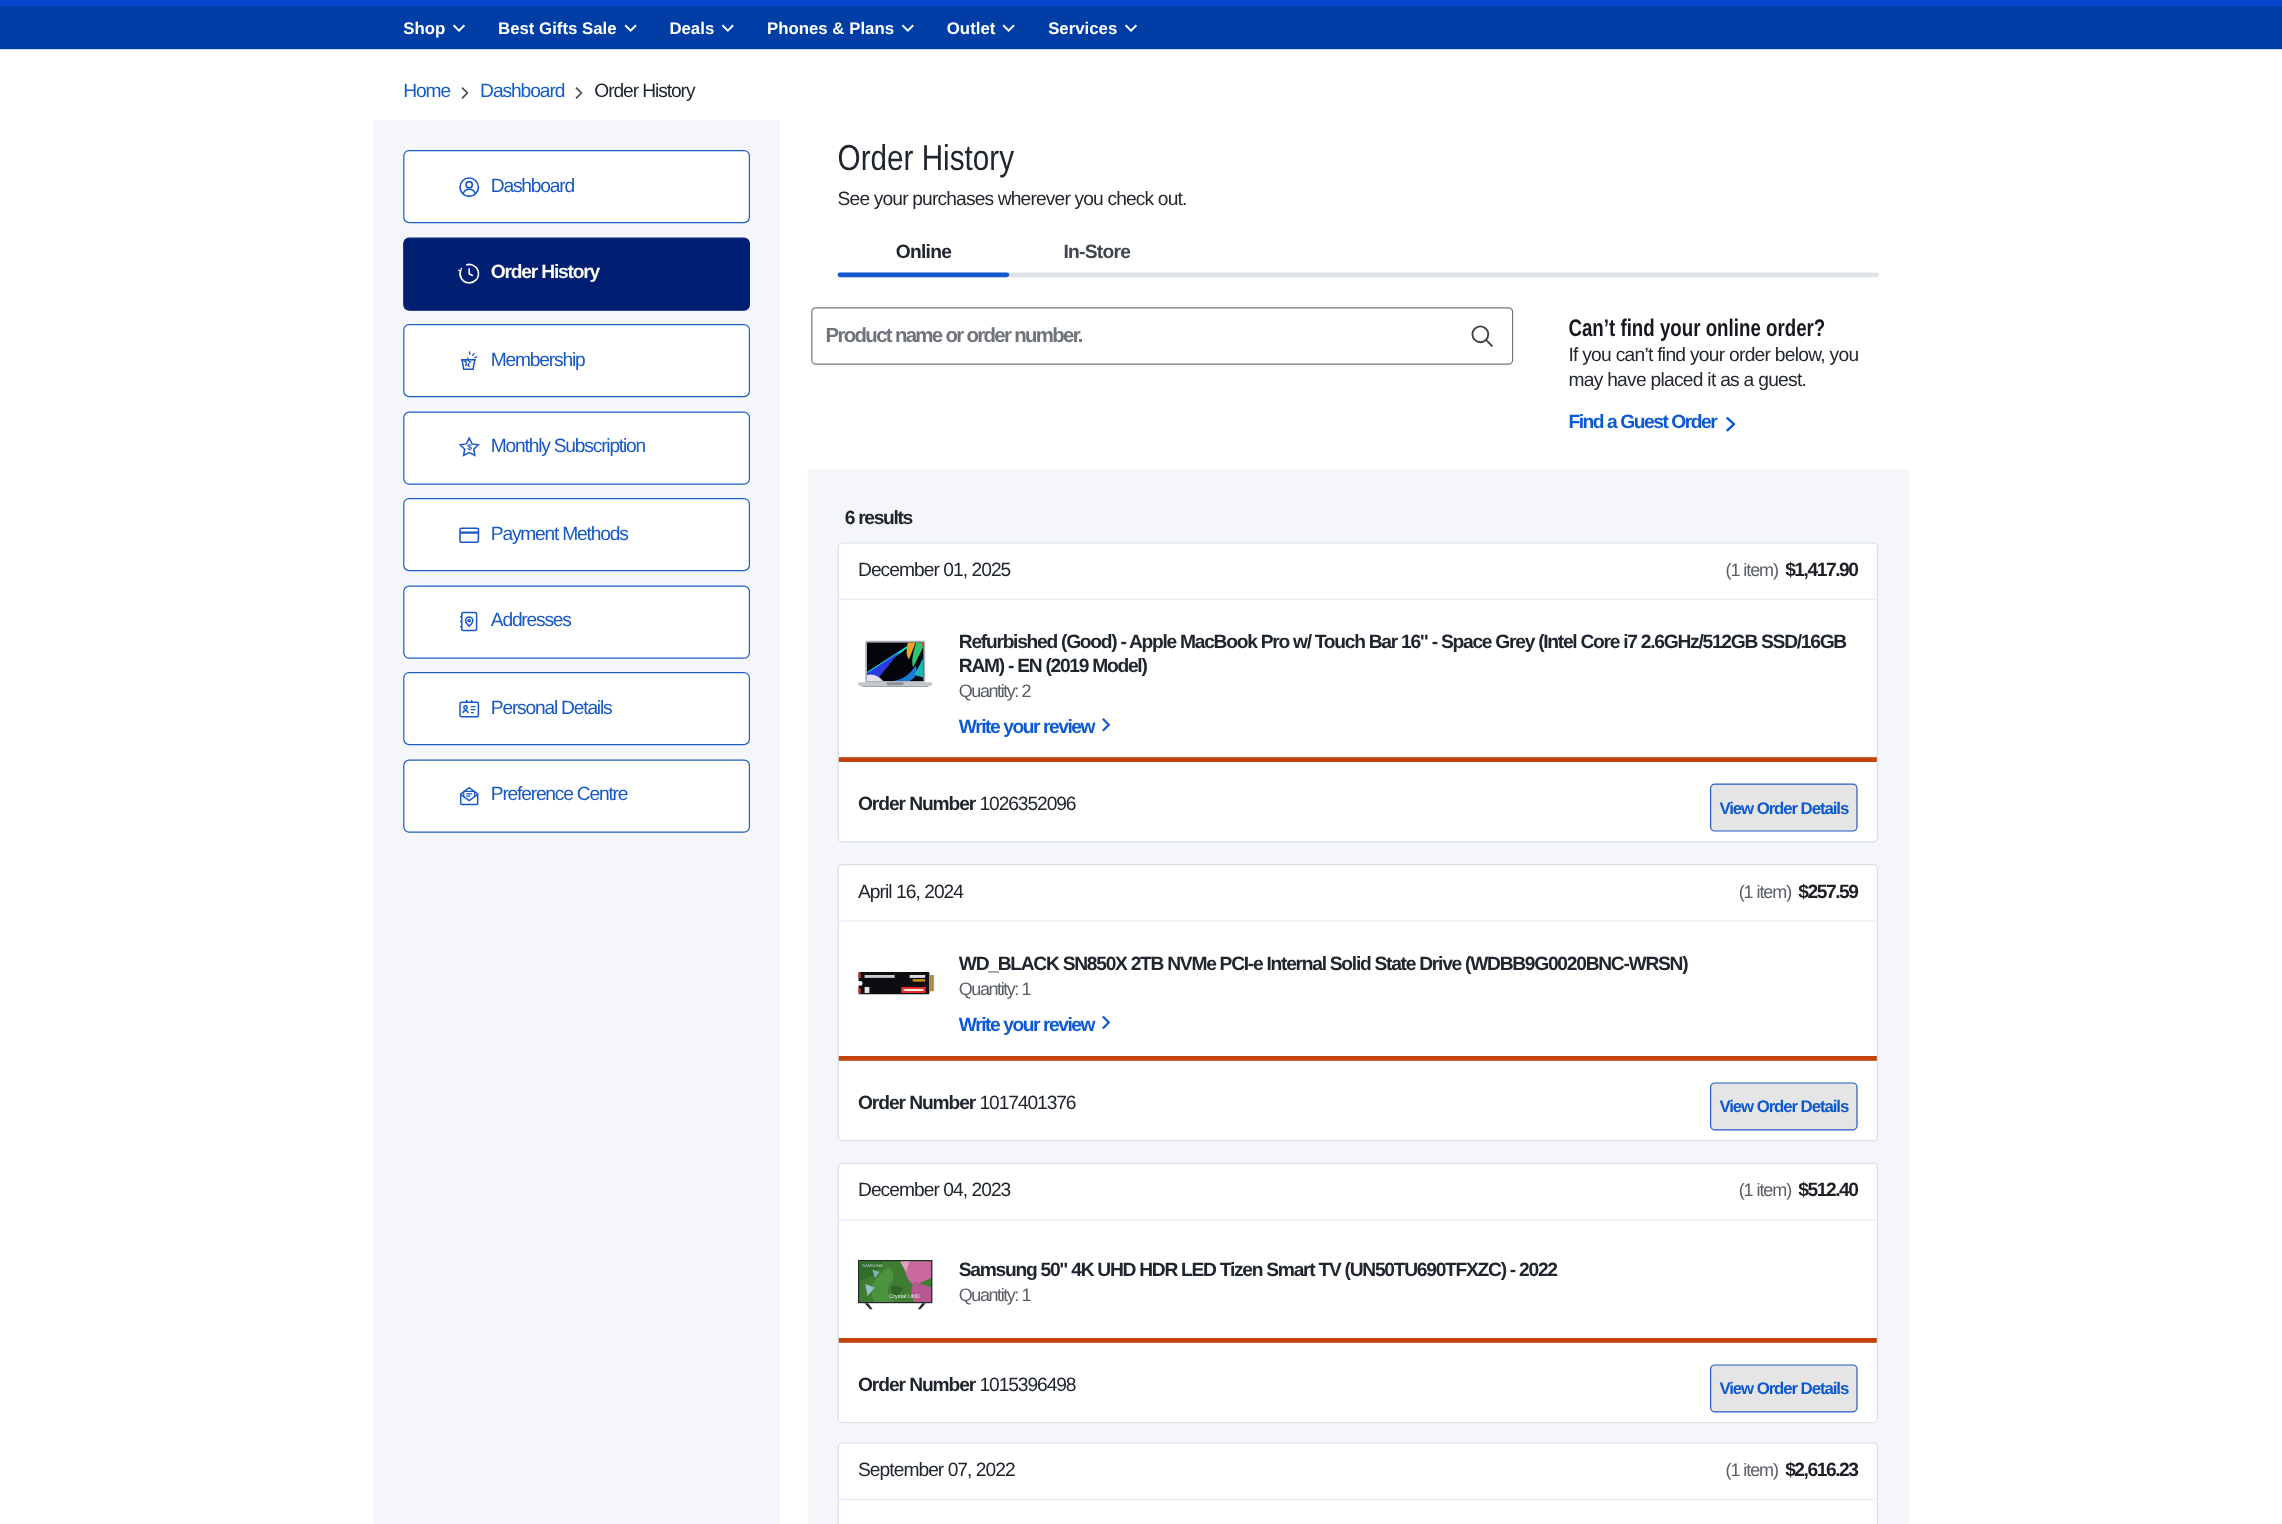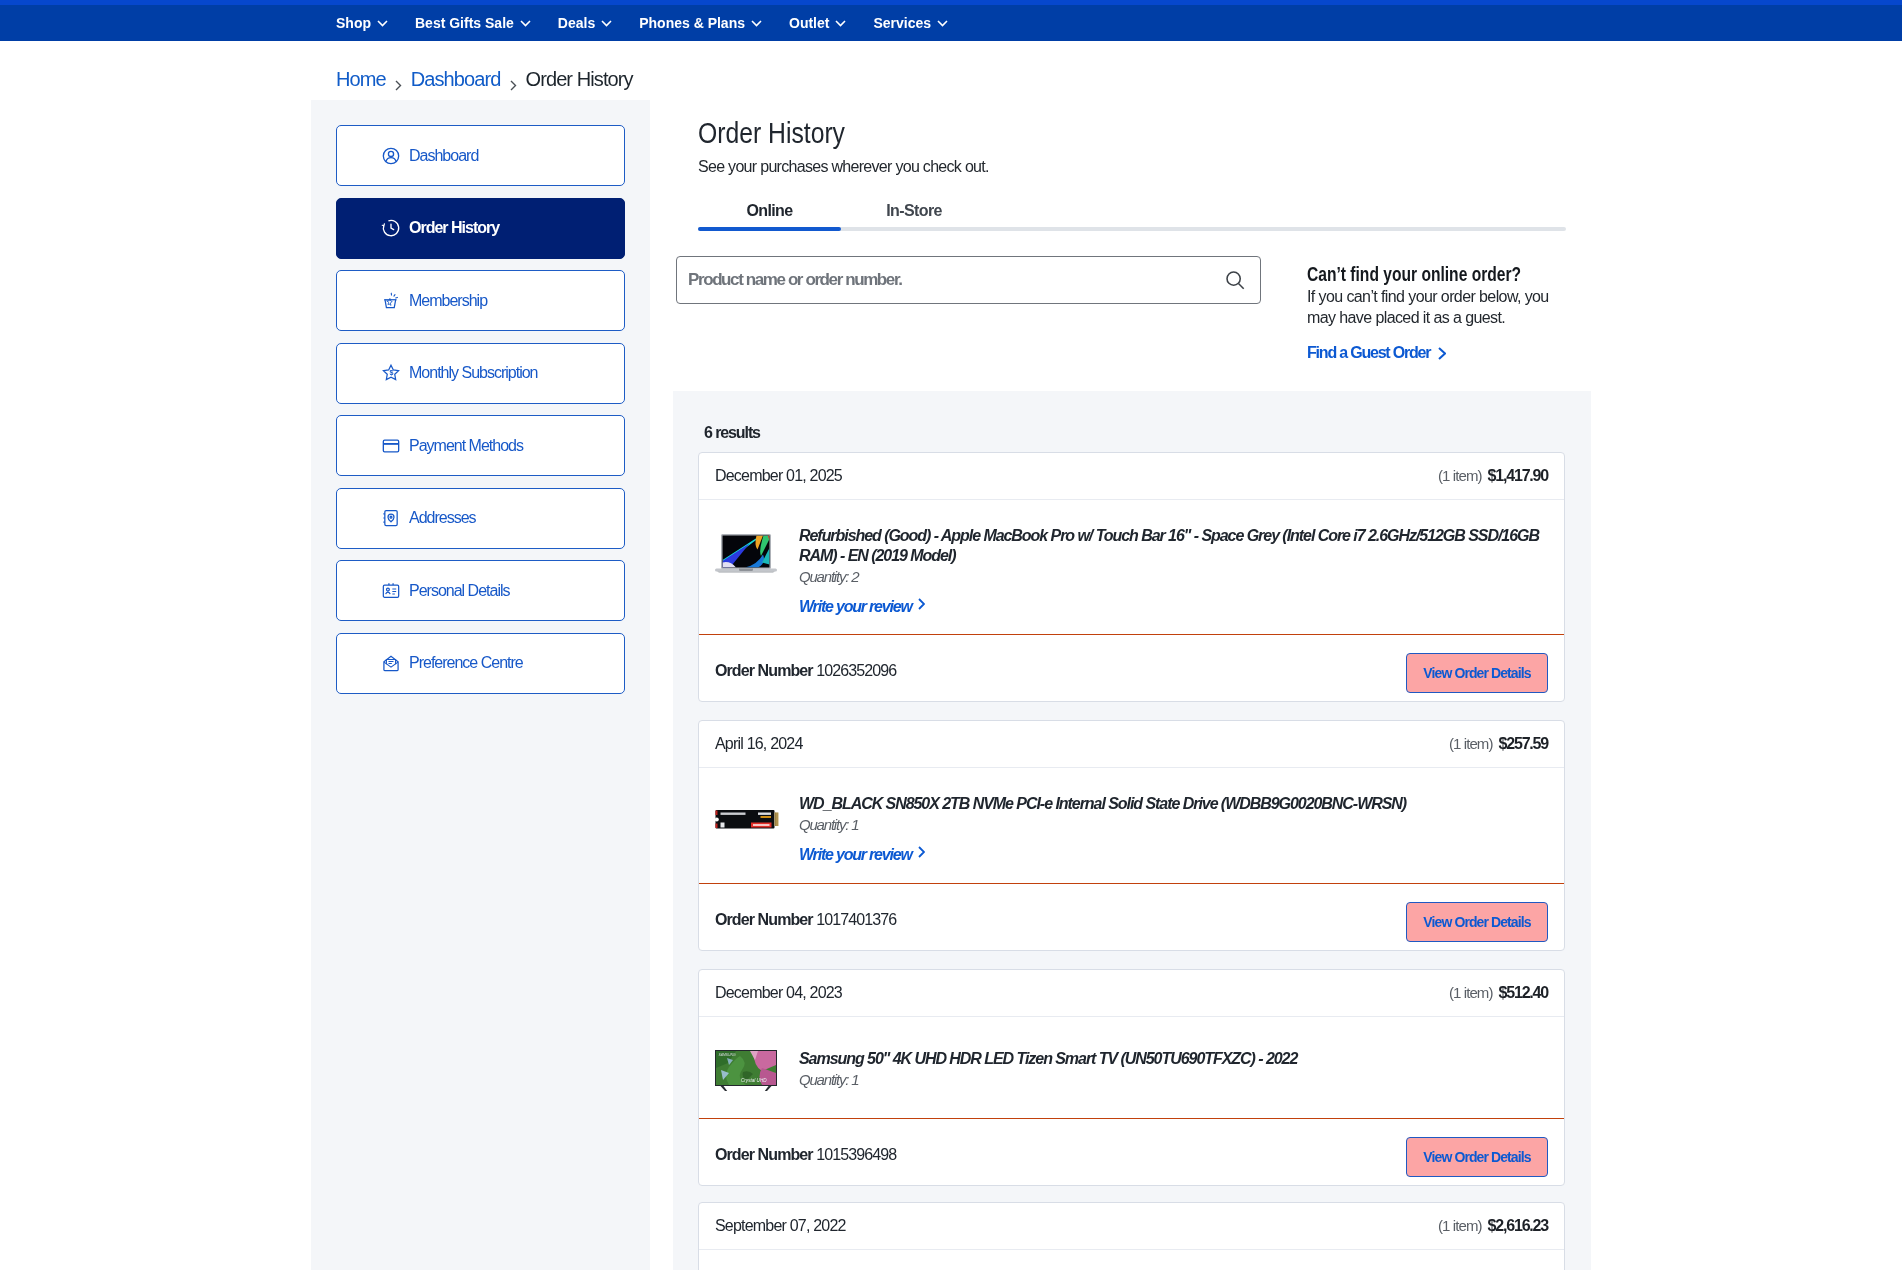--- a/index.html
+++ b/index.html
@@ -8,21 +8,21 @@
   .abs { position:absolute; }
 
   
   .strip { left:0; top:0; width:1902px; height:5px; background:#0647cd; }
   .nav { left:0; top:5px; width:1902px; height:36px; background:#003ea6;
          display:flex; align-items:center; padding-left:336px; gap:27px; }
   .nav .it { color:#fff; font-weight:bold; font-size:14px; display:flex; align-items:center; gap:6px; }
   .nav svg { display:block; }
 
   
-  .crumbs { left:336px; top:68px; font-size:20px; display:flex; align-items:flex-end; gap:9px; color:#1d252c; letter-spacing:-0.9px; }
+  .crumbs { left:336px; top:68px; font-size:16px; display:flex; align-items:center; gap:9px; color:#1d252c; letter-spacing:-0.9px; }
   .crumbs a { color:#115cc8; text-decoration:none; }
 
   
   .side { left:311px; top:100px; width:339px; height:1170px; background:#f4f6f9; }
   .scard { position:absolute; left:25px; width:289px; height:61px; background:#fff;
            border:1px solid #1e5cc5; border-radius:5px; display:flex; align-items:center;
            padding-left:44px; color:#1758c8; font-size:16px; letter-spacing:-1px; }
   .scard .ic { width:20px; height:20px; margin-right:8px; flex:none; }
   .scard.on { background:#001f73; border-color:#001f73; color:#fff; font-weight:bold; }
 
@@ -51,29 +51,29 @@
   
   .panel { left:673px; top:391px; width:918px; height:879px; background:#f4f6f9; }
   .nres { position:absolute; left:31px; top:33px; font-size:16px; font-weight:bold; color:#20262e; letter-spacing:-1.1px; }
   .oc { position:absolute; left:25px; width:867px; background:#fff; border:1px solid #d8dde6; border-radius:4px; }
   .oc-head { display:flex; justify-content:space-between; align-items:center; padding:0 16px; height:47px;
              border-bottom:1px solid #e8ebf1; }
   .oc-date { font-size:16px; color:#20262e; letter-spacing:-0.8px; }
   .oc-right { display:flex; align-items:baseline; gap:6px; }
   .oc-items { font-size:15px; color:#5a5f66; letter-spacing:-0.9px;margin-left:23px; }
   .oc-price { font-size:16px; font-weight:bold; color:#1d2127; letter-spacing:-1.2px; }
-  .oc-body { display:flex; align-items:flex-start; padding:0 16px; border-bottom:1px solid #c2410c;font-style:italic; }
+  .oc-body { display:flex; align-items:flex-start; padding:0 16px; border-bottom:4px solid #c2410c; }
   .thumb { width:56px; height:56px; margin-right:28px; flex:none; position:relative; align-self:flex-start; }
   .thumb svg { position:absolute; left:0; top:0; }
   .oc-title { font-size:16px; font-weight:bold; color:#20262e; line-height:20px; letter-spacing:-1.05px; white-space:nowrap; }
   .oc-qty { font-size:15px; color:#5a5f66; margin-top:2px; line-height:18px; letter-spacing:-1.2px; }
   .rev { margin-top:12px; font-size:16px; font-weight:bold; color:#0c59d2; display:flex; align-items:flex-start; gap:6px; letter-spacing:-1.2px; }
   .oc-foot { display:flex; justify-content:space-between; align-items:center; padding:0 16px; height:66px; }
   .onum { position:relative; top:3px; font-size:16px; color:#20262e; letter-spacing:-0.9px; }
-  .vod { width:142px; height:40px; position:relative; top:5px; border:1px solid #2059c2; border-radius:4px; background:#fca5a5; letter-spacing:-0.9px;
+  .vod { width:123px; height:40px; position:relative; top:5px; border:1px solid #2059c2; border-radius:4px; background:#e5e5e5; letter-spacing:-0.9px;
          display:flex; align-items:center; justify-content:center; font-size:14px; font-weight:bold; color:#0c59d2; }
 </style>
 </head>
 <body>
   <div class="abs strip"></div>
   <div class="abs nav">
     <span class="it">Shop <svg width="11" height="7" viewBox="0 0 11 7">
         <path d="M1 1l4.5 4.5L10 1" fill="none" stroke="#fff" stroke-width="1.6"></path>
       </svg></span>
     <span class="it">Best Gifts Sale <svg width="11" height="7" viewBox="0 0 11 7">

